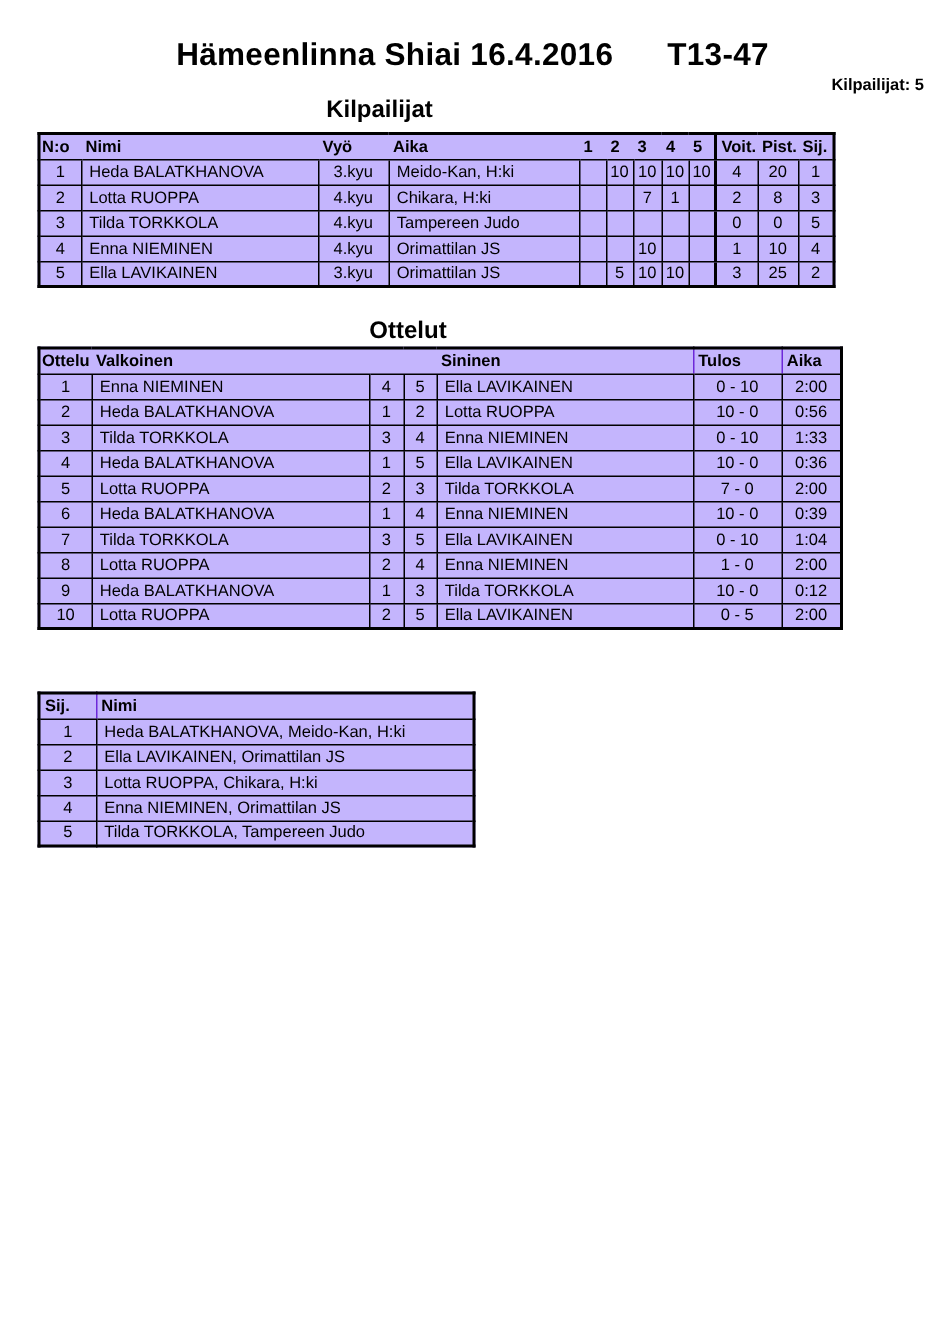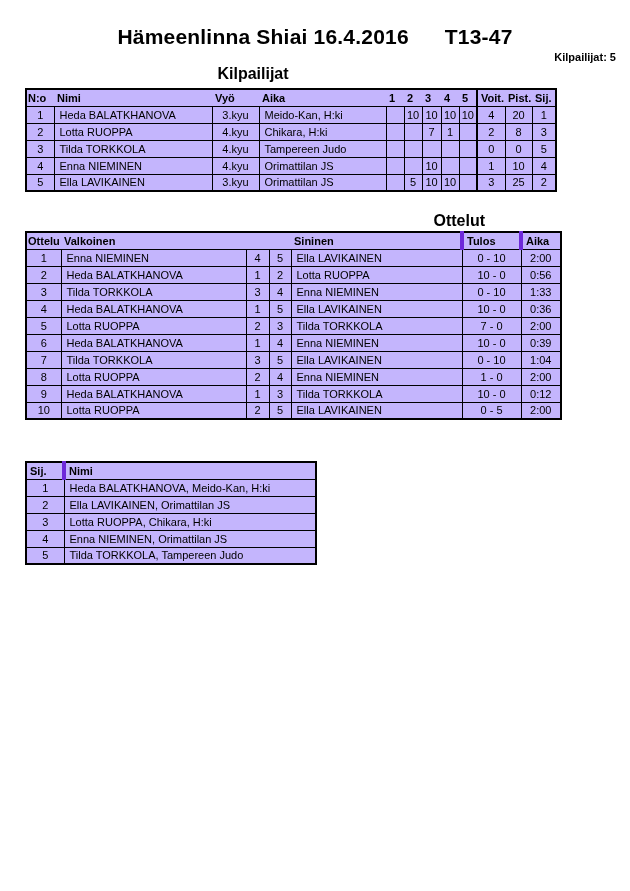--- a/index.html
+++ b/index.html
@@ -33,21 +33,21 @@
     font-weight: bold;
   }
   .section-heading {
     position: absolute;
     font-size: 16px;
     font-weight: bold;
     text-align: center;
     white-space: nowrap;
   }
   #heading-competitors { top: 65px; left: 25px; width: 456px; }
-  #heading-matches     { top: 212px; left: 21px; width: 464px; text-align: right; }
+  #heading-matches     { top: 212px; left: 40px; width: 464px; }
   #heading-results     { top: 444px; left: 25px; width: 295px; margin-top: 16px; }
 
   table {
     position: absolute;
     border-collapse: collapse;
     table-layout: fixed;
     font-size: 11px;
     background: #c4b5fd;
     border: 2px solid #000;
   }
@@ -63,21 +63,21 @@
     overflow: hidden;
     font-weight: normal;
     vertical-align: middle;
   }
   th {
     font-weight: bold;
     border-left: none;
     border-right: none;
     text-align: left;
   }
-  th.sep { border-left: 4px solid #6d28d9; }
+  th.sep { border-left: 1px solid #6d28d9; }
   th.al { text-align: left; padding-left: 1px; overflow: visible; }
   .c { text-align: center; padding: 0 1px; }
   .l { text-align: left; padding: 0 5px; }
   .thick { border-left: 2px solid #000 !important; }
 </style>
 </head>
 <body>
 
 <div class="page">
 

